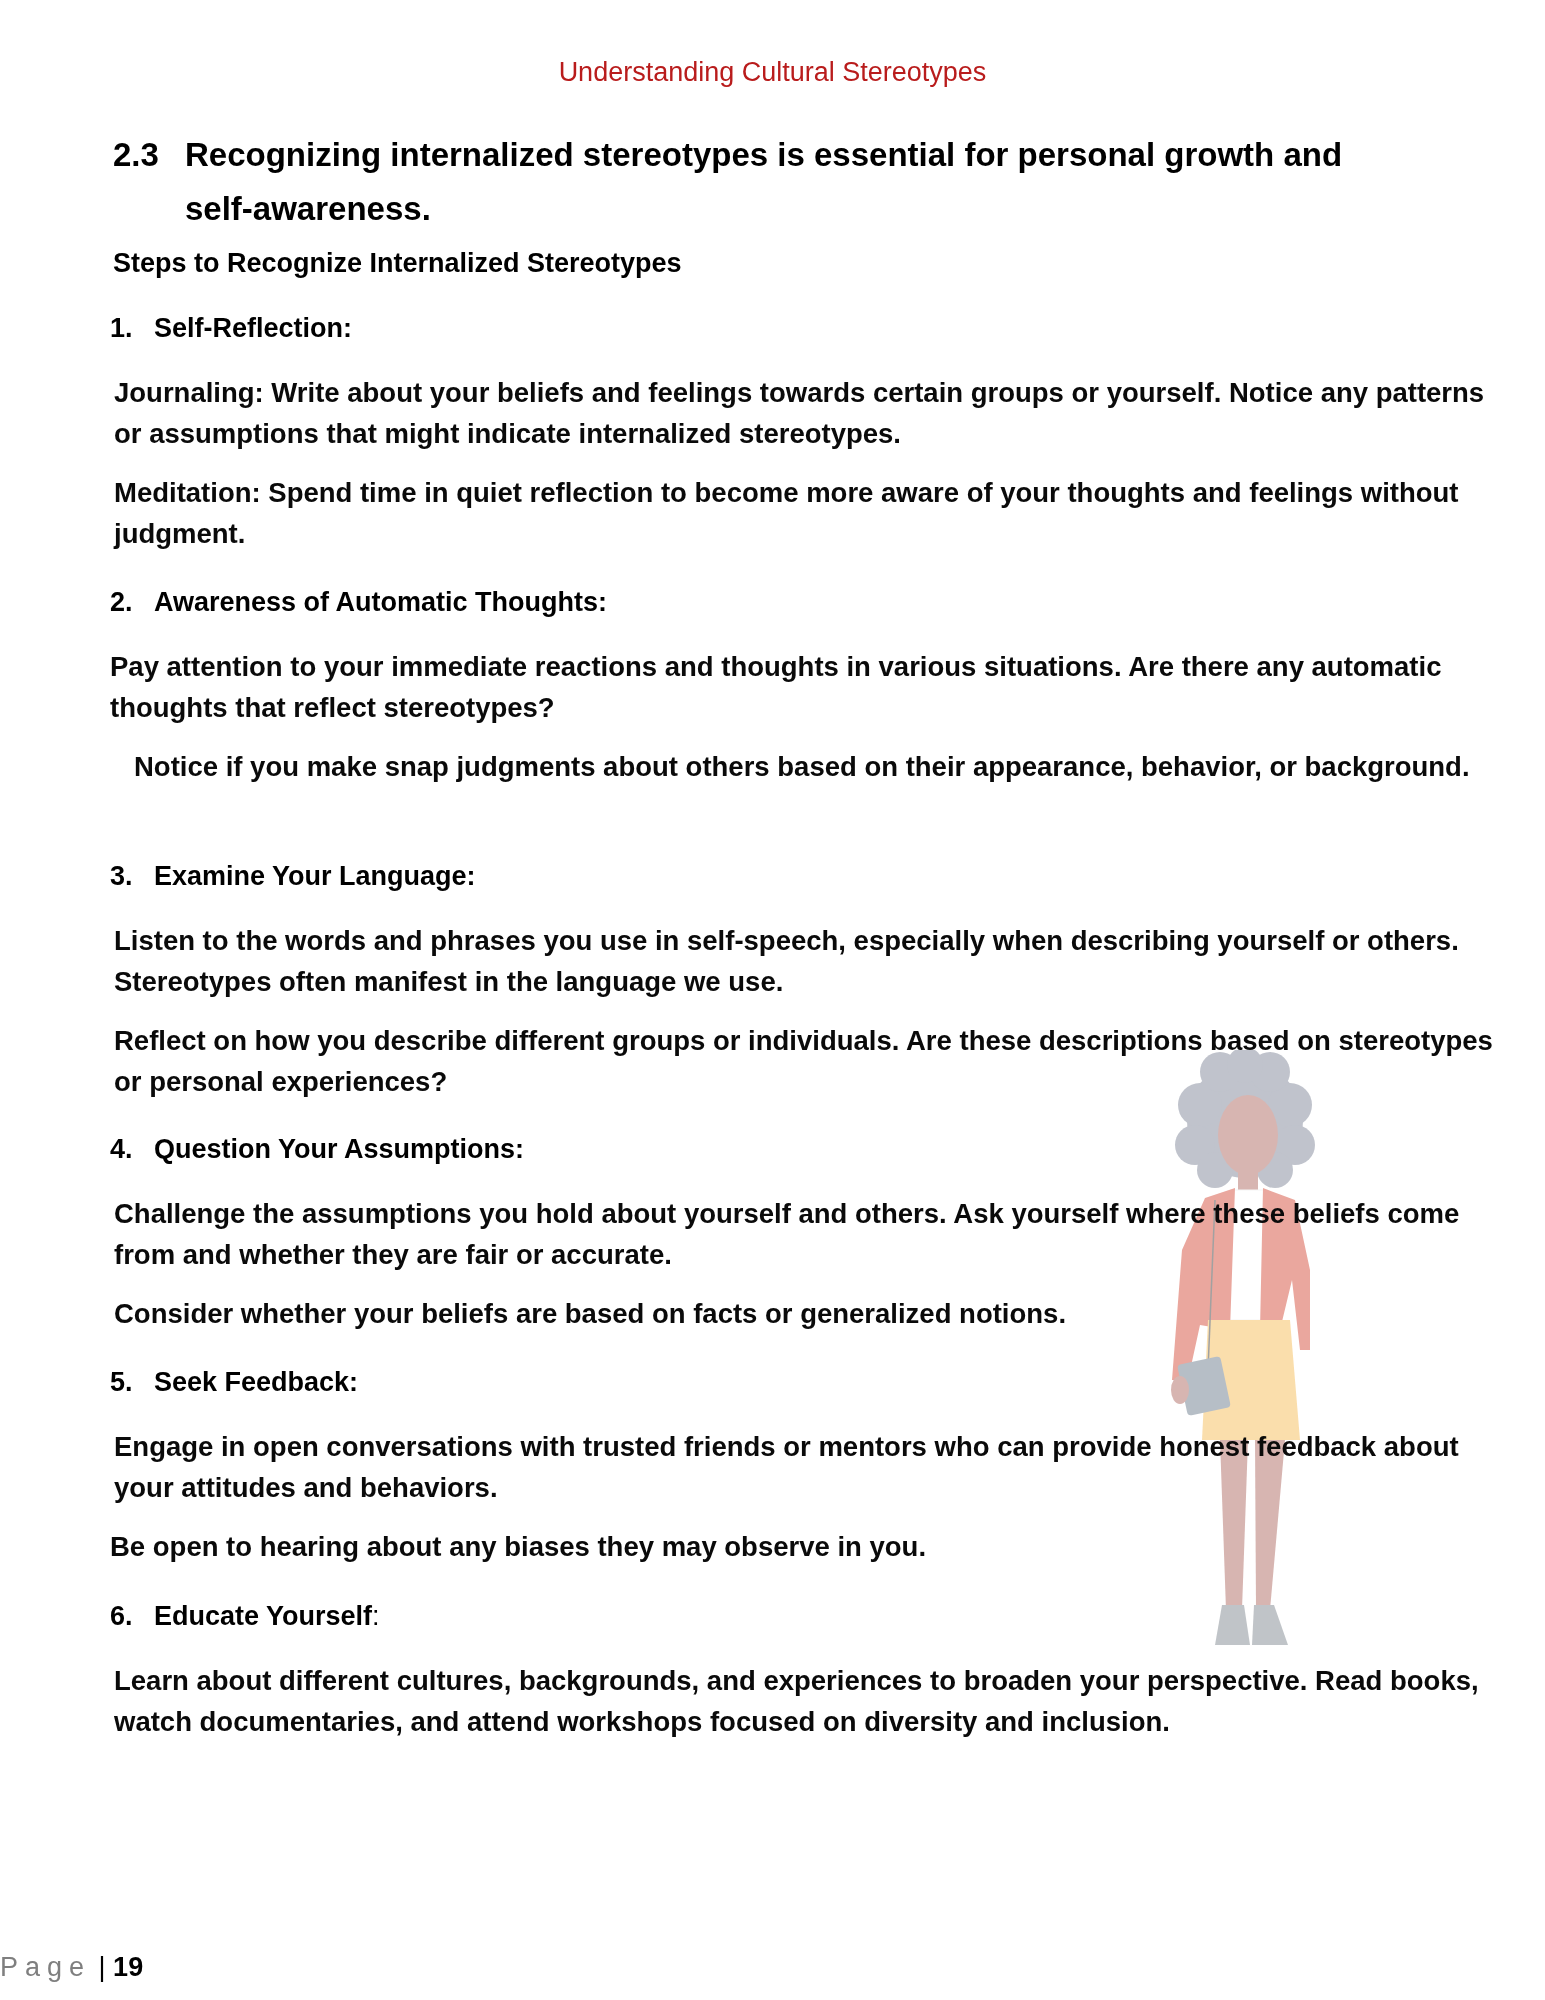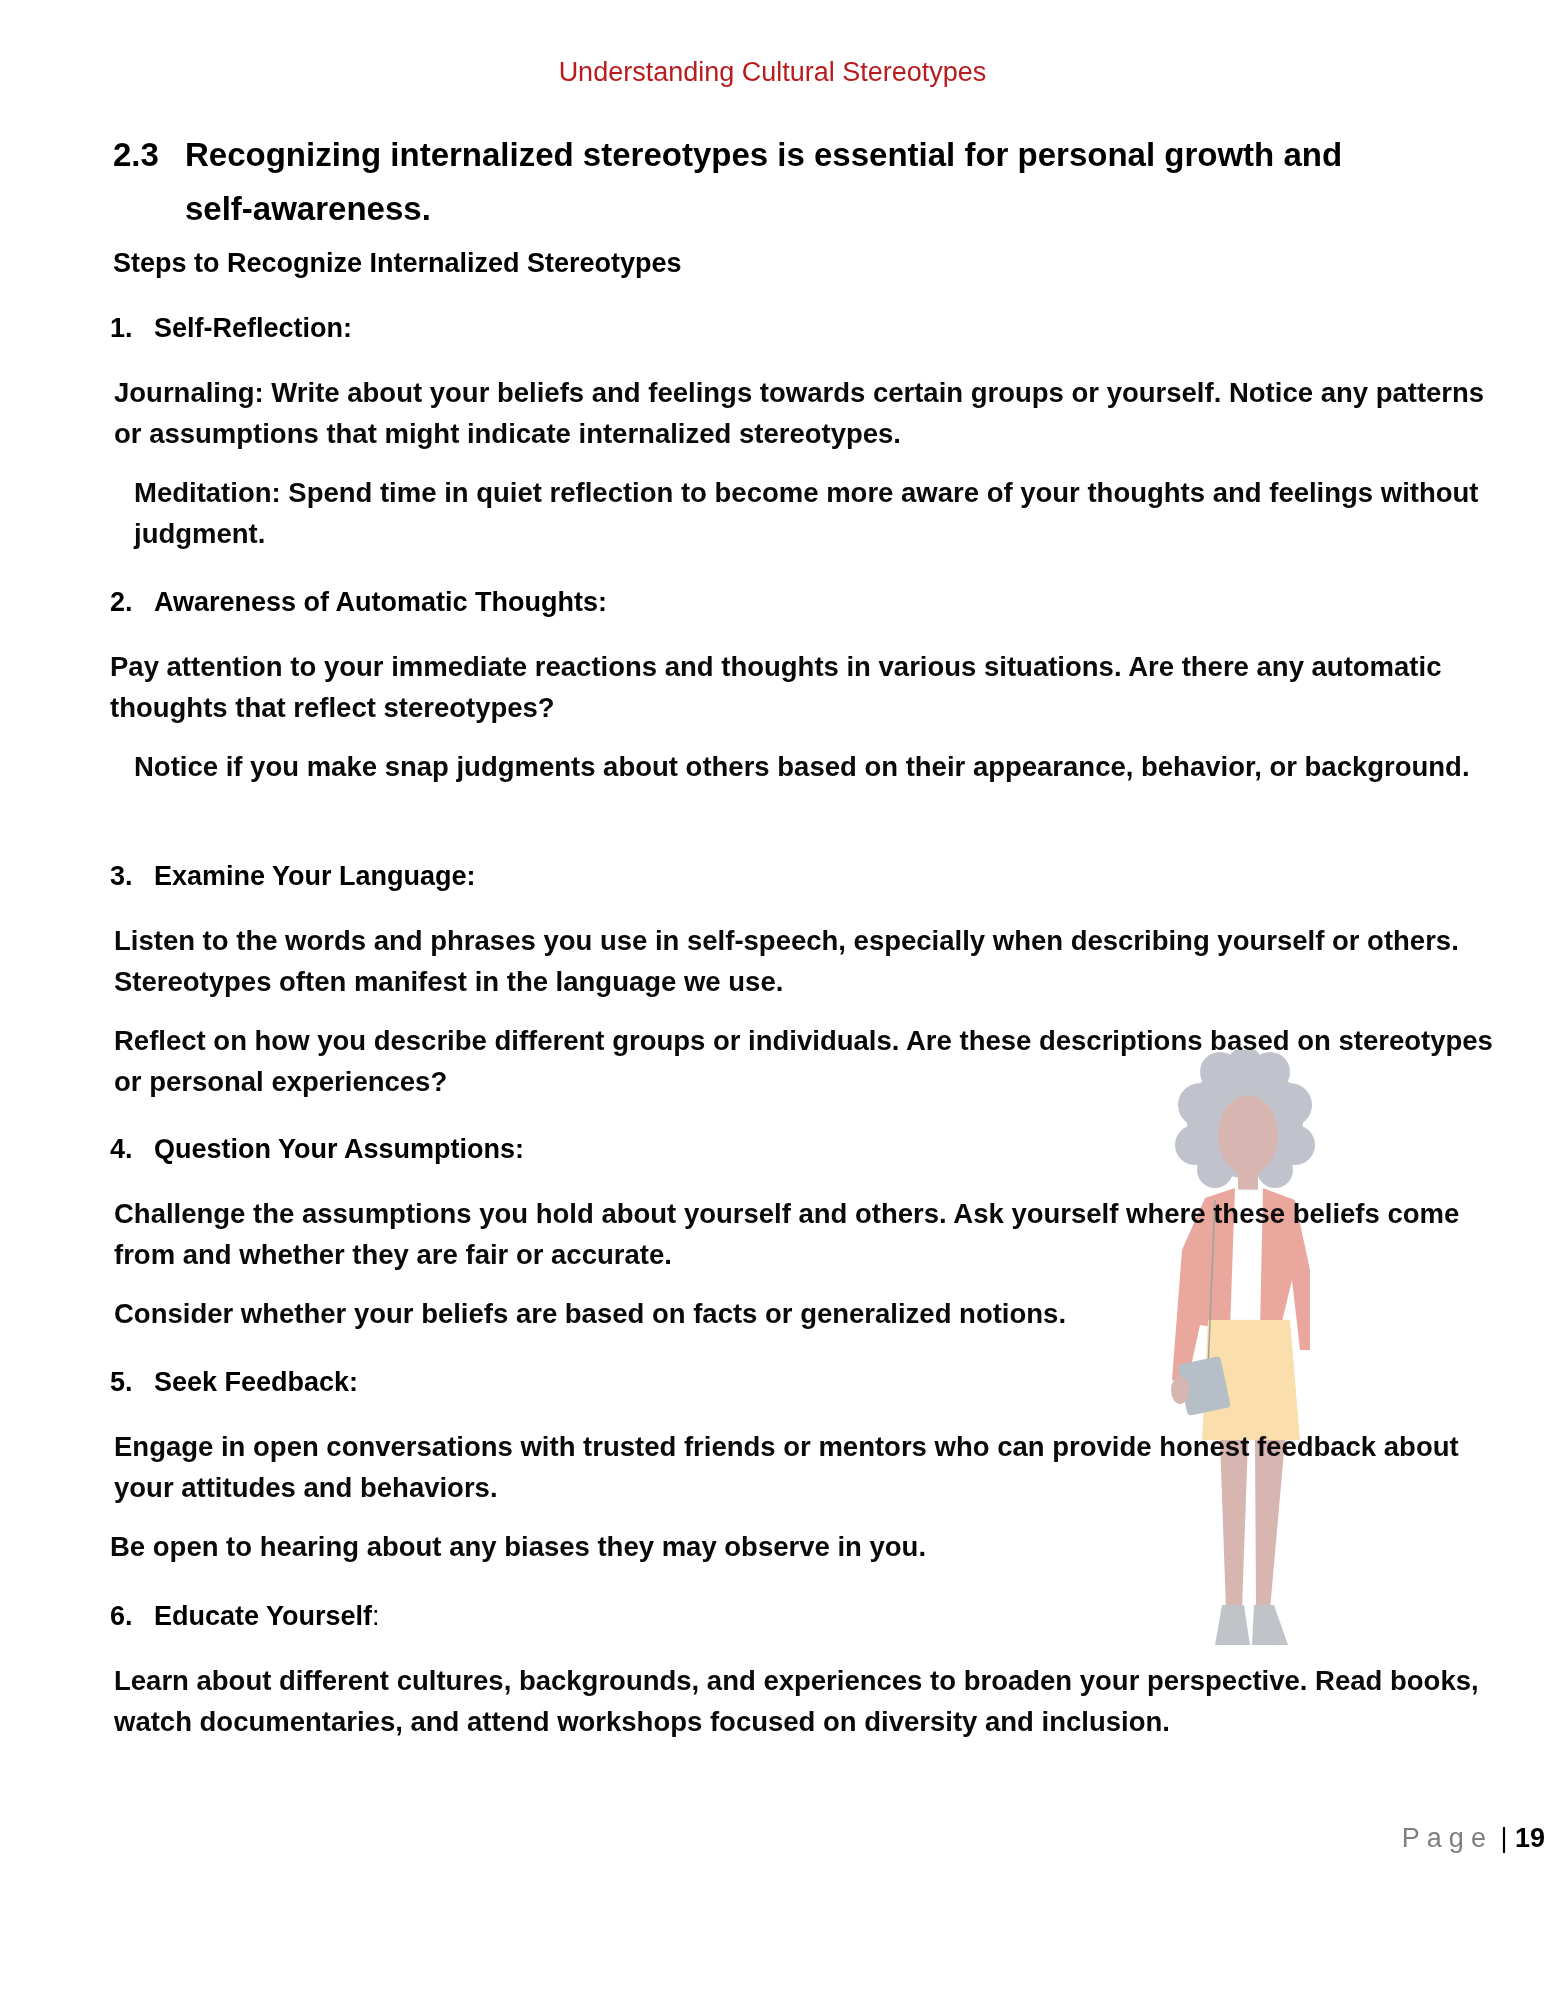--- a/index.html
+++ b/index.html
@@ -27,22 +27,22 @@
       font-size: 27px; font-weight: bold; line-height: 32px;
     }
     .step-heading .step-num { display: inline-block; width: 44px; }
     .step-heading .colon-plain { font-weight: normal; }
     .para {
       position: absolute; left: 114px; width: 1380px;
       font-size: 27.5px; line-height: 41px; color: #0a0a0a; font-weight: bold;
     }
     .para.indent-less { left: 110px; }
     .footer {
-      position: absolute; top: 1822px; left: 0; width: 100%;
-      text-align: right; font-size: 27px; line-height: 32px;
+      position: absolute; top: 1951px; left: 0; width: 100%;
+      text-align: left; font-size: 27px; line-height: 32px;
     }
     .footer .page-word { color: #7f7f7f; letter-spacing: 7px; }
     .footer .sep { color: #000; font-weight: normal; }
     .footer .page-num { font-weight: bold; color: #000; }
     .illustration {
       position: absolute; left: 1160px; top: 1050px; width: 170px; height: 610px;
       opacity: 0.55; z-index: 0; pointer-events: none;
     }
     .para, .step-heading, .section-title, .subheading { z-index: 1; }
   </style>
@@ -93,21 +93,21 @@
   <path d="M95 390 L125 390 L110 560 L96 560 Z" fill="#b87a73"></path>
 
   <path d="M62 555 L84 555 L90 595 L55 595 Z" fill="#8e959c"></path>
   <path d="M94 555 L114 555 L128 595 L92 595 Z" fill="#8e959c"></path>
 </svg>
 
 <div class="step-heading" style="top:312px;">
   <span class="step-num">1.</span><span>Self-Reflection:</span>
 </div>
 <div class="para" style="top:372px;">Journaling: Write about your beliefs and feelings towards certain groups or yourself. Notice any patterns or assumptions that might indicate internalized stereotypes.</div>
-<div class="para" style="top:472px;margin-left:20px;">Meditation: Spend time in quiet reflection to become more aware of your thoughts and feelings without judgment.</div>
+<div class="para" style="top:472px;">Meditation: Spend time in quiet reflection to become more aware of your thoughts and feelings without judgment.</div>
 
 <div class="step-heading" style="top:586px;">
   <span class="step-num">2.</span><span>Awareness of Automatic Thoughts:</span>
 </div>
 <div class="para indent-less" style="top:646px;">Pay attention to your immediate reactions and thoughts in various situations. Are there any automatic thoughts that reflect stereotypes?</div>
 <div class="para" style="top:746px;margin-left:20px;">Notice if you make snap judgments about others based on their appearance, behavior, or background.</div>
 
 <div class="step-heading" style="top:860px;">
   <span class="step-num">3.</span><span>Examine Your Language:</span>
 </div>

